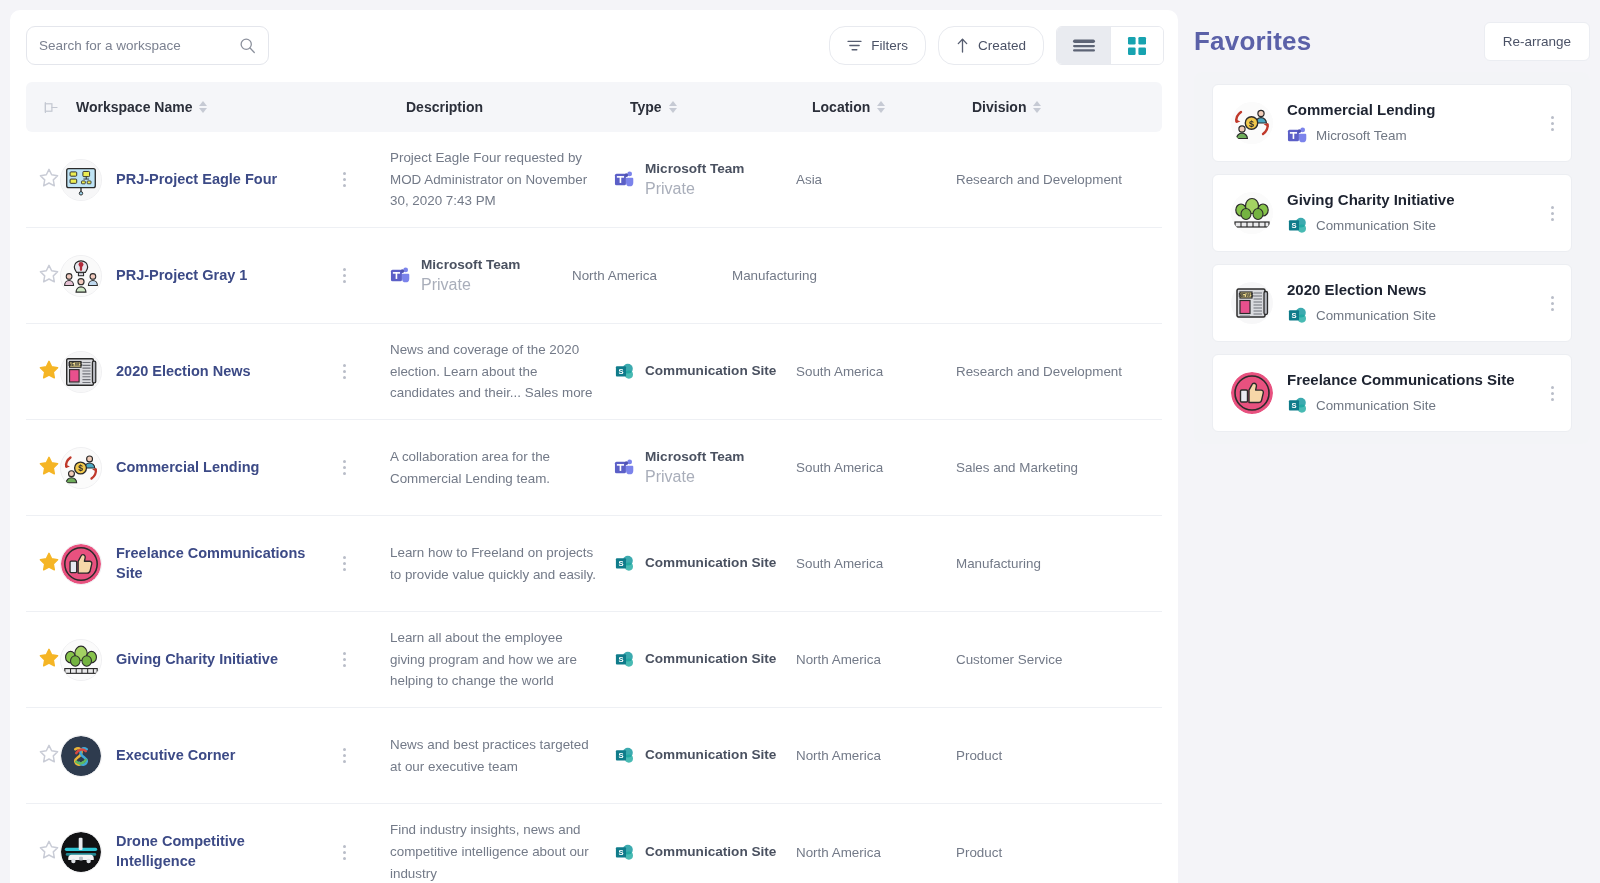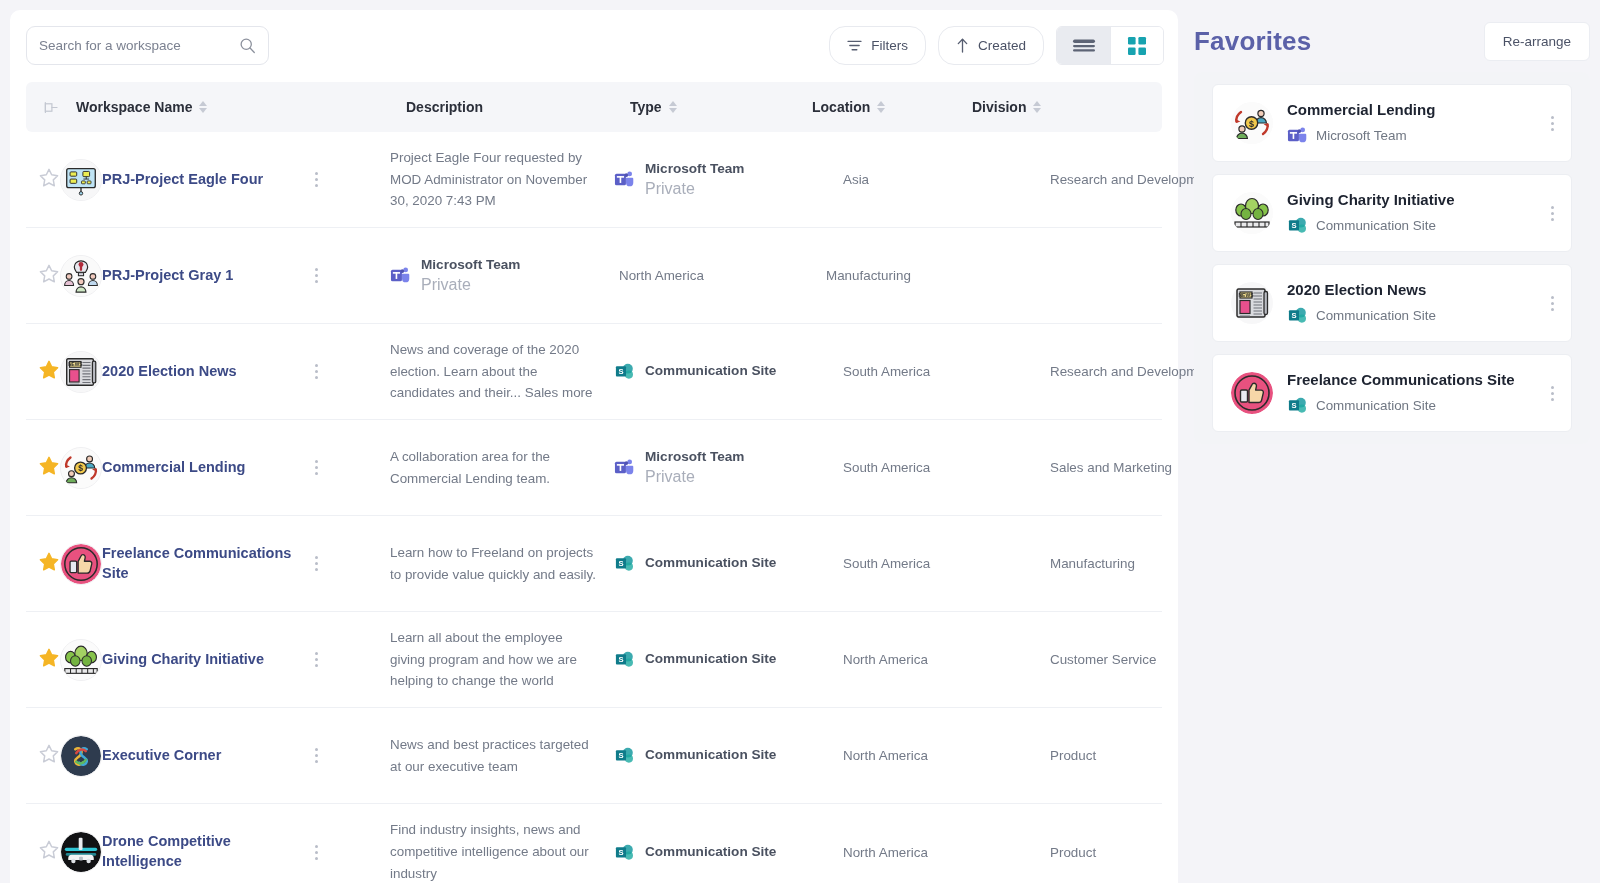--- a/index.html
+++ b/index.html
@@ -84,21 +84,21 @@
   .c-div   { width: 190px; flex: none; }
 
   .row {
     display: flex; align-items: center;
     min-height: 96px; padding-left: 12px;
     border-bottom: 1px solid #eef0f4;
   }
   .row:last-child { border-bottom: none; }
 
   .star { width: 22px; cursor: pointer; flex: none; }
-  .name-cell { display: flex; align-items: center; width: 330px; flex: none; }
+  .name-cell { display: flex; align-items: center; gap: 14px; width: 330px; flex: none; }
   .wsicon {
     width: 42px; height: 42px; border-radius: 50%; flex: none;
     position: relative; overflow: hidden;
     background: #fbfbfb; border: 1px solid #f0f0f2;
   }
   .wsname {
     font-size: 14.5px; font-weight: bold; color: #3c4a86;
     line-height: 1.35; width: 205px; cursor: pointer;
   }
   .kebab {
@@ -110,21 +110,21 @@
   .desc {
     width: 224px; flex: none; font-size: 13.4px; color: #737a88;
     line-height: 1.62; padding-right: 14px;
   }
   .readmore { color: #737a88; }
 
   .type-cell { width: 182px; flex: none; display: flex; align-items: center; gap: 10px; }
   .type-txt { line-height: 1.35; }
   .type-main { font-size: 13.6px; color: #4a5160; font-weight: bold; }
   .type-sub { font-size: 16px; color: #a9aeba; }
-  .cellmuted { font-size: 13.4px; color: #737a88; margin-left: 47px; }
+  .cellmuted { font-size: 13.4px; color: #737a88; }
 
   
   .ms-teams { width: 21px; height: 21px; flex: none; position: relative; }
   
   .ms-sp { width: 21px; height: 21px; flex: none; position: relative; }
 
   
   .fav-panel { position: absolute; left: 1194px; top: 10px; width: 396px; }
   .fav-head { display: flex; align-items: center; justify-content: space-between; height: 62px; }
   .fav-title { font-size: 26px; font-weight: bold; color: #5b61a8; letter-spacing: .2px; }

